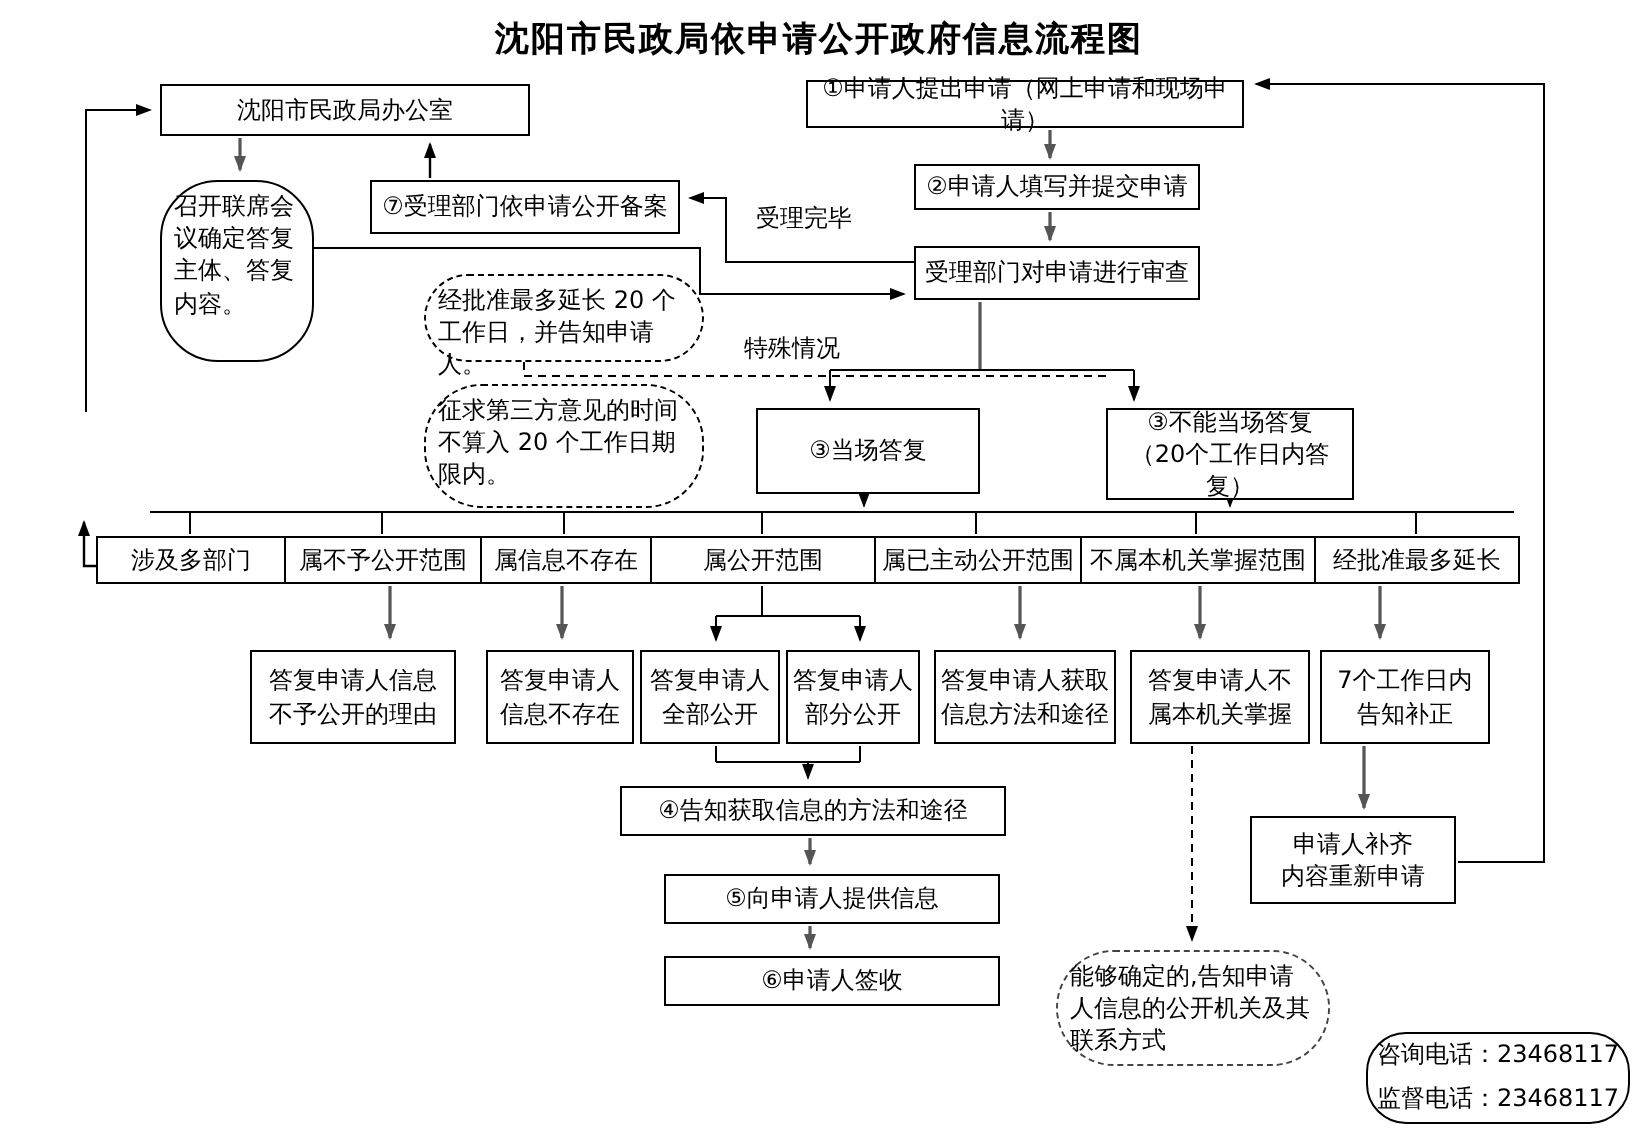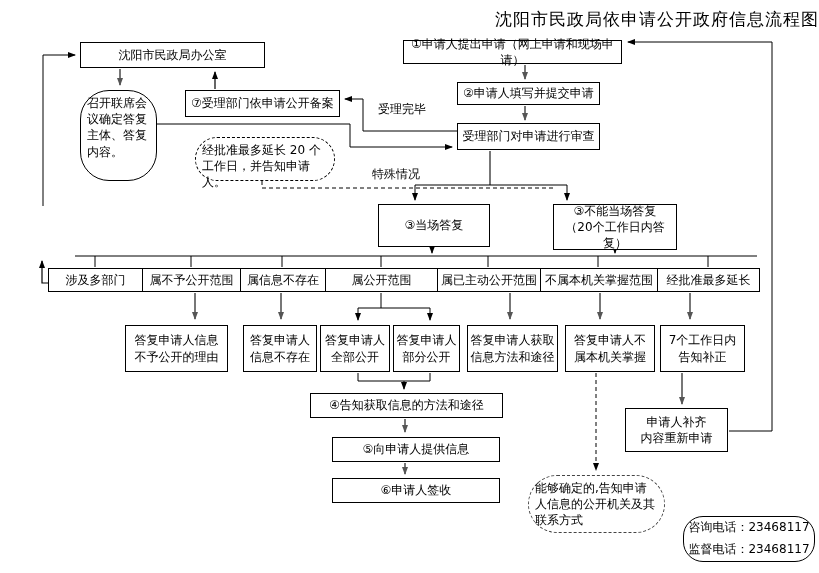--- a/index.html
+++ b/index.html
@@ -3,29 +3,29 @@
 <meta charset="utf-8">
 <style>
   html,body{margin:0;padding:0;background:#fff;}
   .stage{
     position:relative;width:819px;height:573px;background:#fff;
     font-family:"DejaVu Sans","Liberation Sans",sans-serif;
     color:#000;overflow:hidden;
   }
   .wires{position:absolute;left:0;top:0;width:819px;height:573px;pointer-events:none;}
   .title{
-    position:absolute;left:0;top:8px;width:819px;text-align:right;
-    font-size:17px;font-weight:normal;letter-spacing:1px;
+    position:absolute;left:0;top:8px;width:819px;text-align:center;
+    font-size:17px;font-weight:bold;letter-spacing:1px;
   }
   .box{
     position:absolute;box-sizing:border-box;border:1px solid #000;background:#fff;
     display:flex;align-items:center;justify-content:center;text-align:center;
     font-size:12px;line-height:1.35;white-space:pre-line;padding:1px 2px;
   }
-  .dashed{border:1px dashed #000;}
+  .dashed{border:1px dashed #000;margin-left:17px;}
   .dashdot{border:1px dashed #444;border-style:dashed;}
   .alignleft{justify-content:flex-start;align-items:flex-start;text-align:left;padding:4px 6px;border-radius:29px;}
   .lbl{position:absolute;font-size:12px;white-space:nowrap;}
   .phone{line-height:1.8;border-radius:20px;}
 </style>
 </head>
 <body>
 
 <div class="stage">
 
@@ -95,20 +95,21 @@
   <div class="box" style="left:403px;top:40px;width:219px;height:24px">①申请人提出申请（网上申请和现场申请）</div>
   <div class="box" style="left:457px;top:82px;width:143px;height:23px">②申请人填写并提交申请</div>
   <div class="box" style="left:457px;top:123px;width:143px;height:27px">受理部门对申请进行审查</div>
   <div class="box" style="left:185px;top:90px;width:155px;height:27px">⑦受理部门依申请公开备案</div>
   <div class="box alignleft" style="left:80px;top:90px;width:77px;height:91px">召开联席会
 议确定答复
 主体、答复
 内容。</div>
 
   <div class="box dashed alignleft" style="left:195px;top:137px;width:140px;height:44px">经批准最多延长 20 个工作日，并告知申请人。</div>
+  <div class="box dashed alignleft" style="left:195px;top:192px;width:140px;height:62px">征求第三方意见的时间不算入 20 个工作日期限内。</div>
 
   <div class="lbl" style="left:378px;top:101px">受理完毕</div>
   <div class="lbl" style="left:372px;top:166px">特殊情况</div>
 
   <div class="box" style="left:378px;top:204px;width:112px;height:43px">③当场答复</div>
   <div class="box" style="left:553px;top:204px;width:124px;height:46px">③不能当场答复
 （20个工作日内答复）</div>
 
   <div class="box" style="left:48px;top:268px;width:95px;height:24px">涉及多部门</div>
   <div class="box" style="left:142px;top:268px;width:99px;height:24px">属不予公开范围</div>

